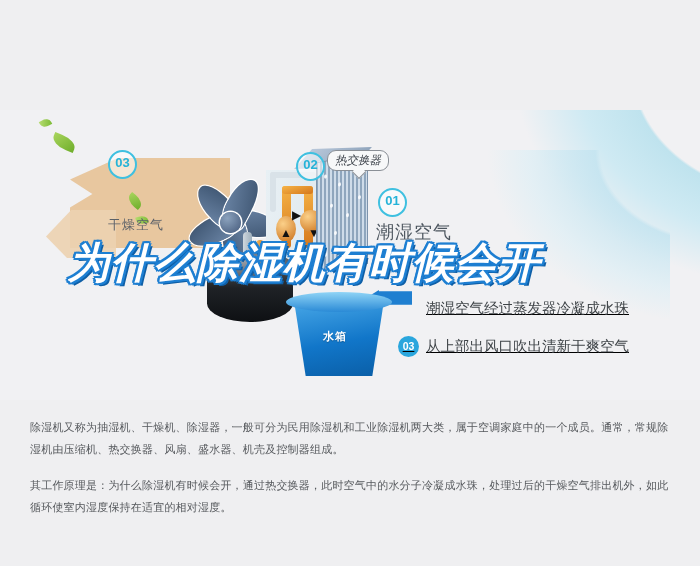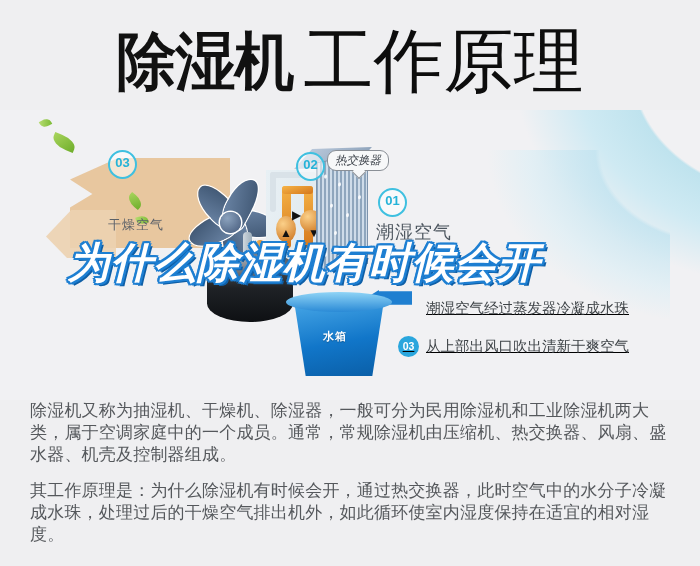--- a/index.html
+++ b/index.html
@@ -187,35 +187,31 @@
     width:21px;height:21px;border-radius:50%;
     background:#2aa6dd;color:#fff;font-size:10.5px;font-weight:bold;
     line-height:21px;text-align:center;margin-right:7px;flex:0 0 auto;
     font-family:"Liberation Sans",sans-serif;
   }
   .leg-badge.hidden-badge{visibility:hidden;}
   .leg-text{color:#3f4448;font-size:14.5px;white-space:nowrap;}
 
   
   .body{
-    position:absolute;left:30px;top:400px;width:644px;
-    color:#55585c;font-size:17px;line-height:22px;
+    position:absolute;left:30px;top:416px;width:644px;
+    color:#55585c;font-size:11px;line-height:22px;
     letter-spacing:.2px;
   }
   .body p{margin:0 0 14px 0;}
 </style>
 </head>
 <body>
 
 <div id="page">
 
-  <div class="title-wrap">
-    <span class="title-a">除湿机</span>
-    <span class="title-b">工作原理</span>
-  </div>
 
   <div class="diagram">
 
     <div class="swoosh"></div>
     <div class="swoosh2"></div>
 
     <div class="dry-arrow"></div>
     <div class="dry-arrow2"></div>
 
     <div class="leaf l1"></div>

